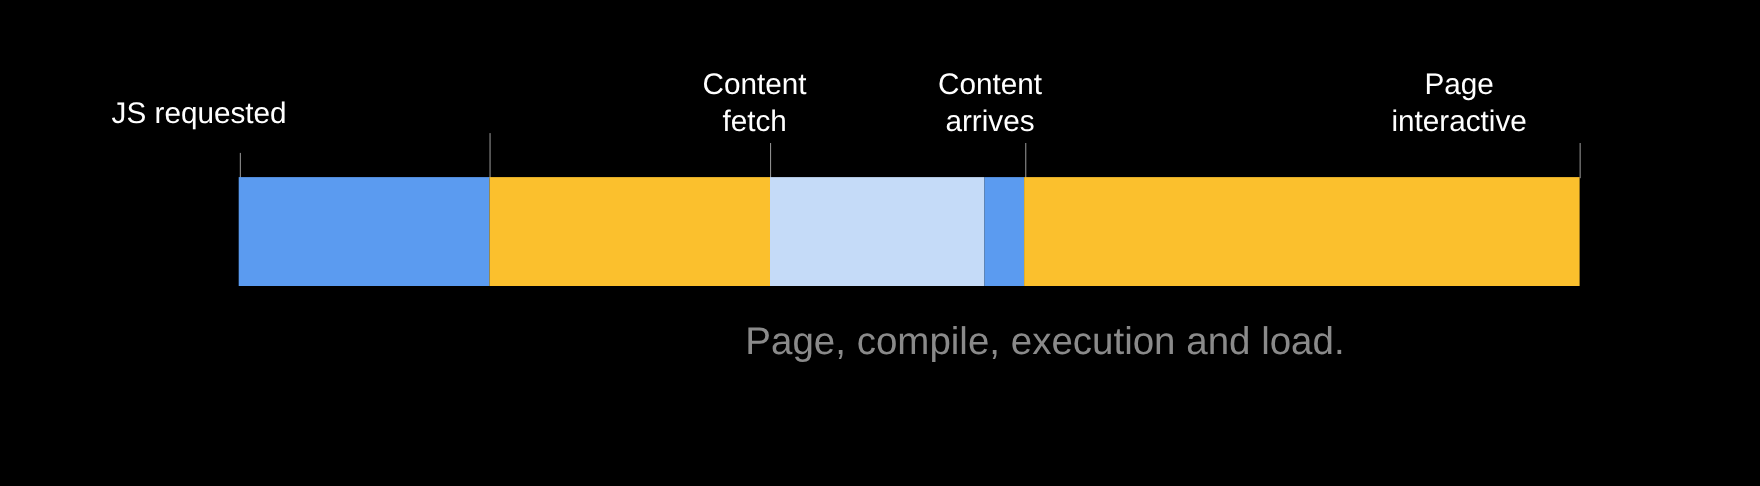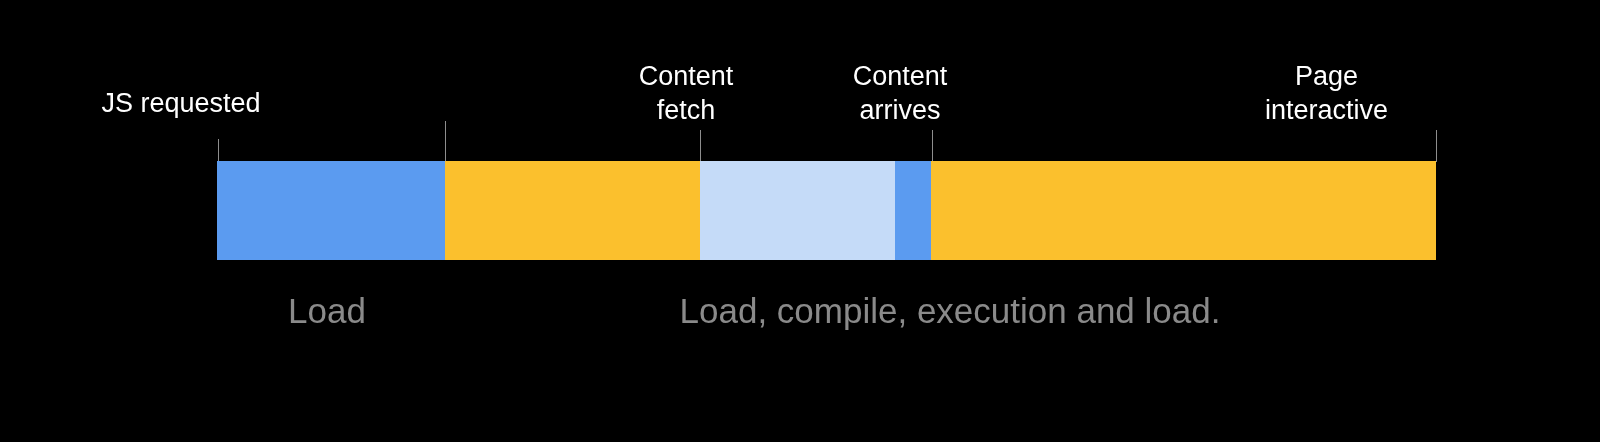--- a/index.html
+++ b/index.html
@@ -82,17 +82,16 @@
   <div class="tick" style="left:1436px;top:130px;height:32px;"></div>
 
   <div class="bar">
     <div class="seg" style="width:228px;background:#5b9bf0;"></div>
     <div class="seg" style="width:255px;background:#fbc02d;"></div>
     <div class="seg" style="width:195px;background:#c5dbf8;"></div>
     <div class="seg" style="width:36px;background:#5b9bf0;"></div>
     <div class="seg" style="width:505px;background:#fbc02d;"></div>
   </div>
 
-  <div class="caption" style="left:327px;top:290px;">Load</div>
 
-  <div class="caption" style="left:950px;top:290px;">Load, compile, execution and load.</div>
+  <div class="caption" style="left:950px;top:290px;">Page, compile, execution and load.</div>
 
 </div>
 
 </body></html>

